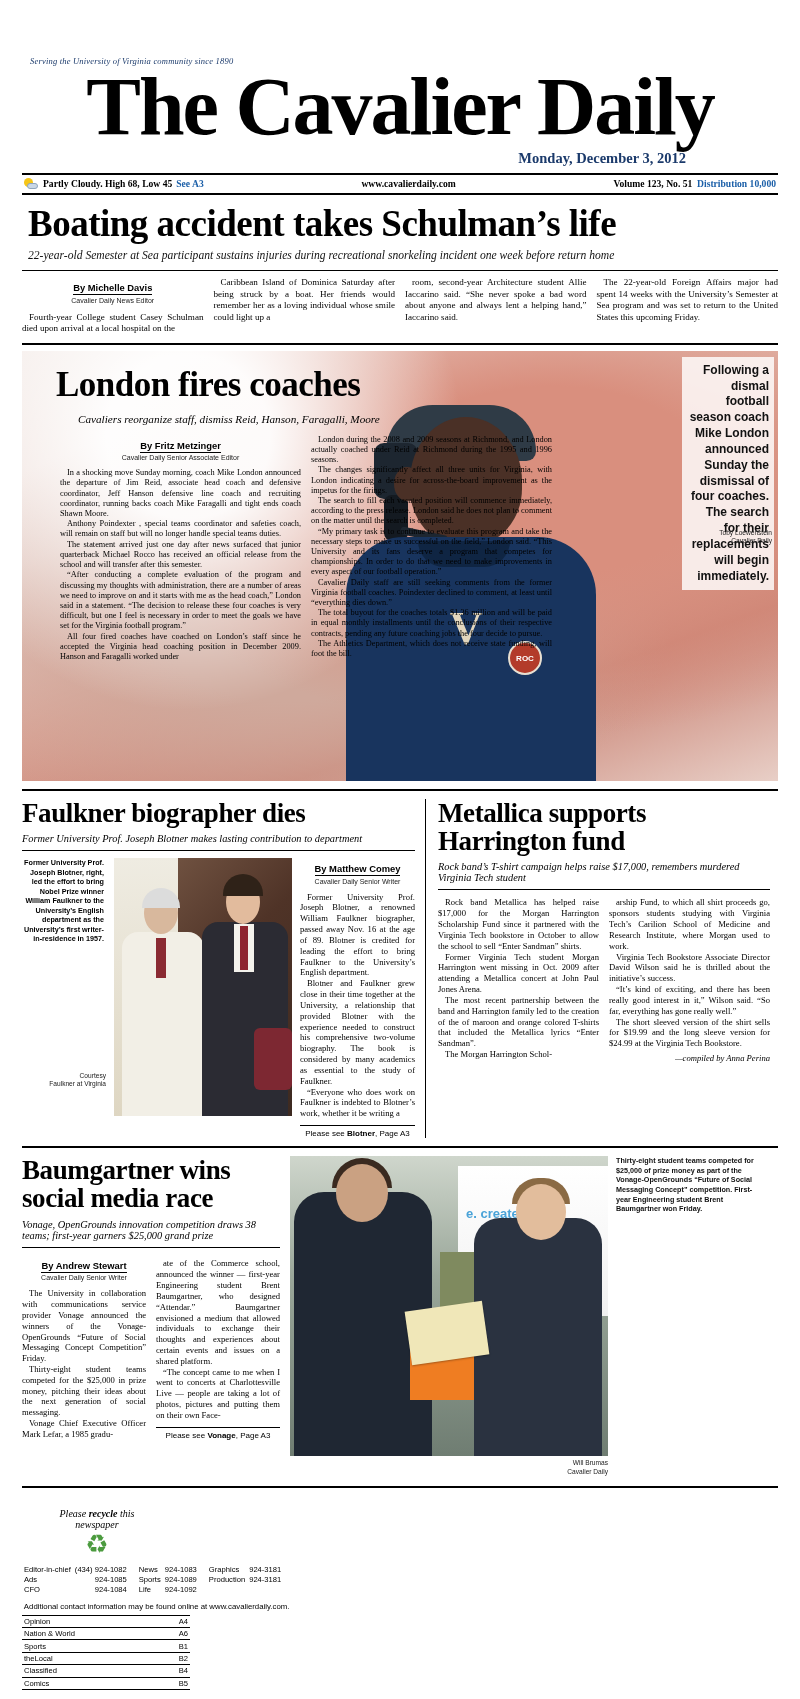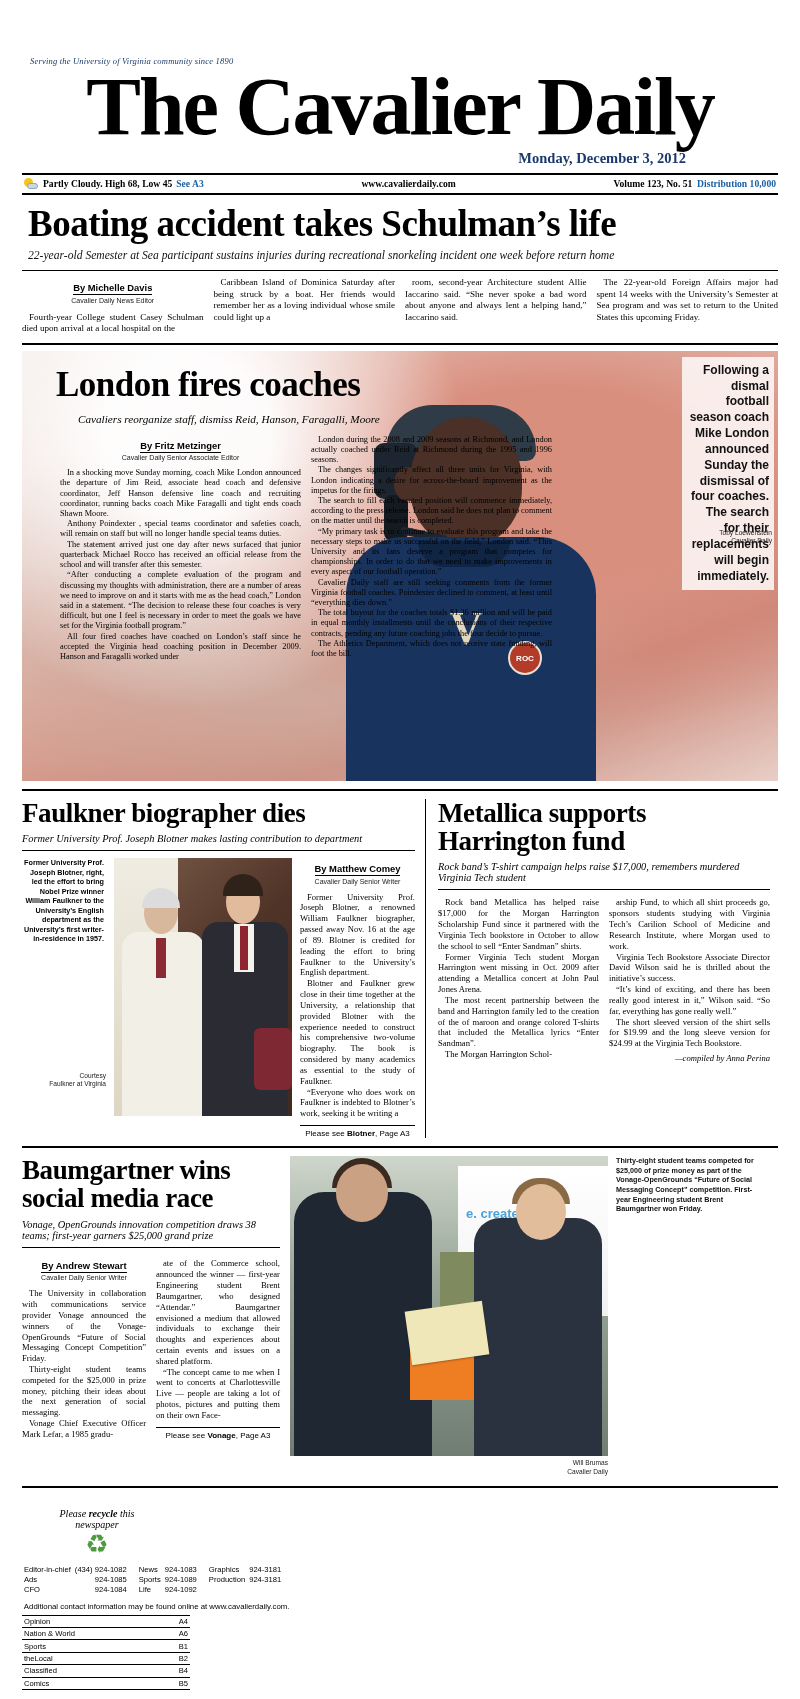--- a/index.html
+++ b/index.html
@@ -371,21 +371,21 @@
           </div>
         </div>
         <div style="flex:1;">
           <div class="byline">
             <div class="name">By Matthew Comey</div>
             <div class="title">Cavalier Daily Senior Writer</div>
           </div>
           <div class="body-txt" style="margin-top:7px; font-size:8.6px;">
             <p>Former University Prof. Joseph Blotner, a renowned William Faulkner biographer, passed away Nov. 16 at the age of 89. Blotner is credited for leading the effort to bring Faulkner to the University’s English department.</p>
             <p>Blotner and Faulkner grew close in their time together at the University, a relationship that provided Blotner with the experience needed to construct his comprehensive two-volume biography. The book is considered by many academics as essential to the study of Faulkner.</p>
-            <p>“Everyone who does work on Faulkner is indebted to Blotner’s work, seeking it be writing a</p>
+            <p>“Everyone who does work on Faulkner is indebted to Blotner’s work, whether it be writing a</p>
           </div>
           <div class="jump">
             <span>Please see </span><b>Blotner</b><span>, Page A3</span>
           </div>
         </div>
       </div>
     </div>
 
     <div class="mid-right">
       <div class="hl-mid">Metallica supports Harrington fund</div>

